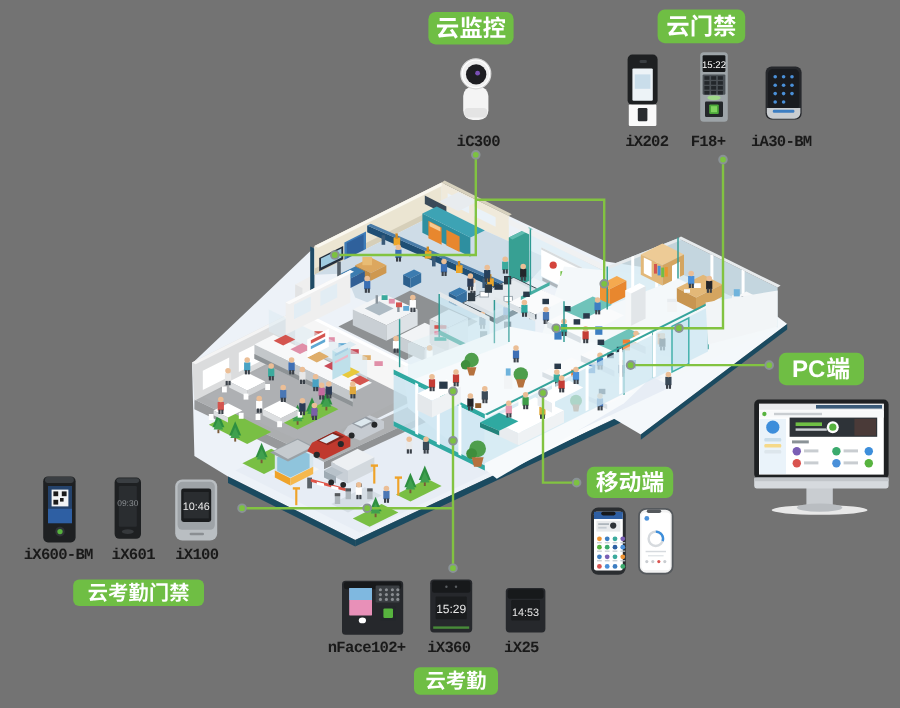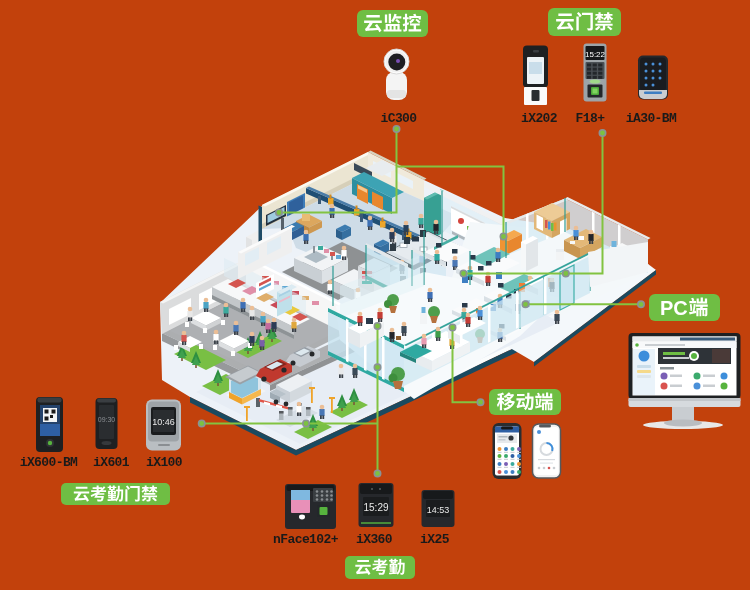--- a/index.html
+++ b/index.html
@@ -1,16 +1,16 @@
 <!DOCTYPE html>
 <html><head>
 <meta charset="utf-8">
 <style>
 html,body{margin:0;padding:0;background:#fff;}
-.page{position:relative;width:750px;height:590px;background:#c2410c;overflow:hidden;font-family:"Liberation Sans",sans-serif;}
+.page{position:relative;width:750px;height:590px;background:#737373;overflow:hidden;font-family:"Liberation Sans",sans-serif;}
 svg{position:absolute;left:0;top:0;}
 .devname{font-family:"Liberation Mono",monospace;font-weight:bold;fill:#1a1a1a;}
 .tag{font-family:"Liberation Sans",sans-serif;font-weight:bold;fill:#ffffff;}
 </style>
 </head>
 <body>
 <div class="page">
 <svg width="750" height="590" viewBox="0 0 750 590">
 
 <g id="building">

